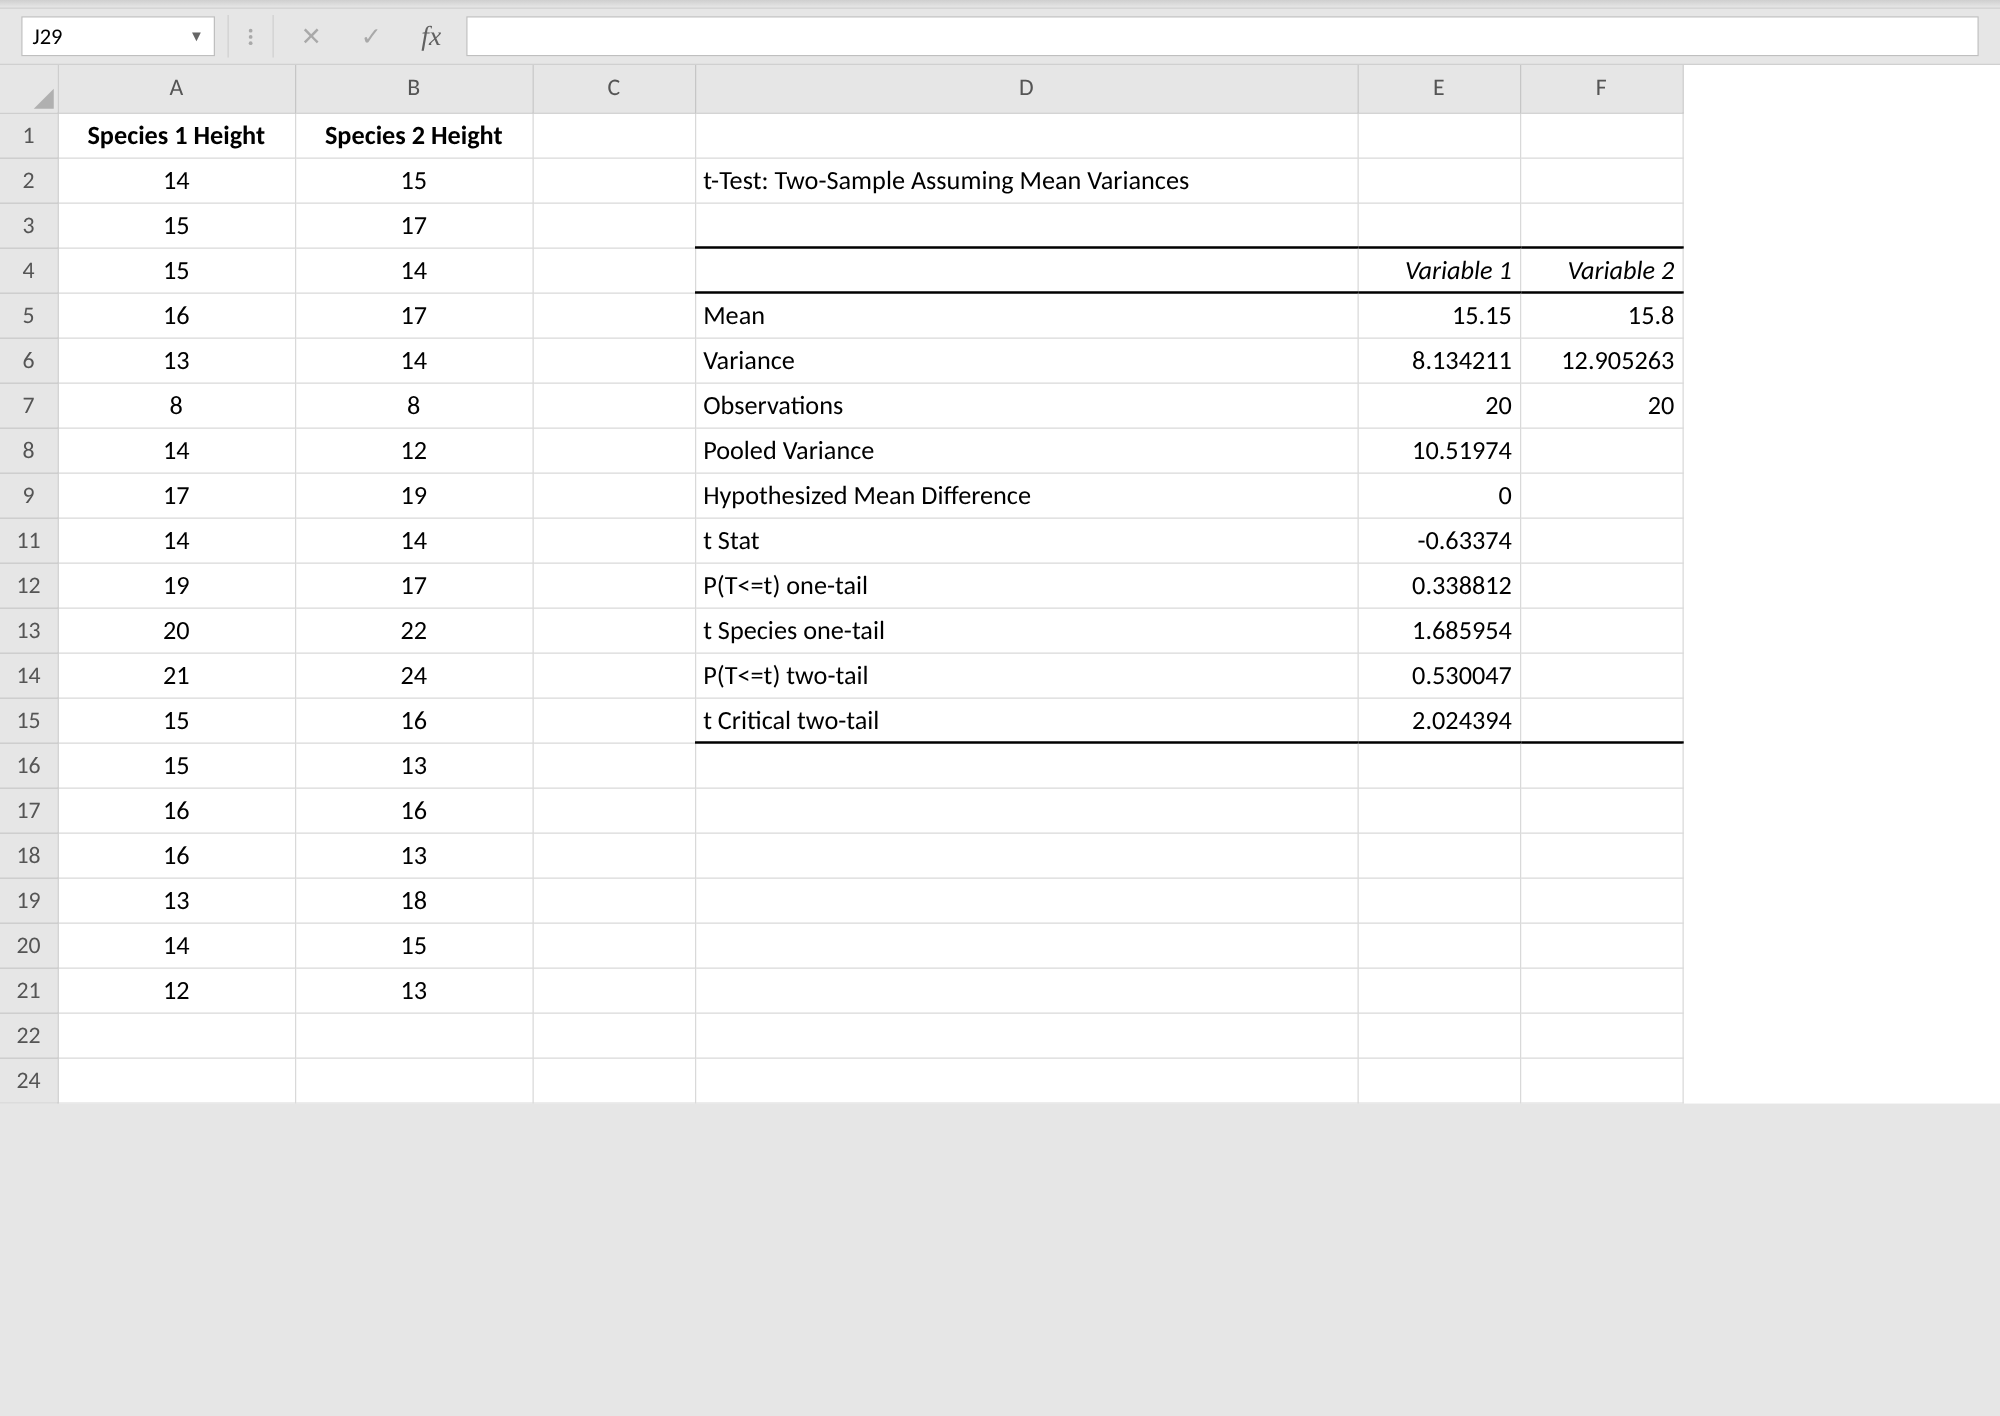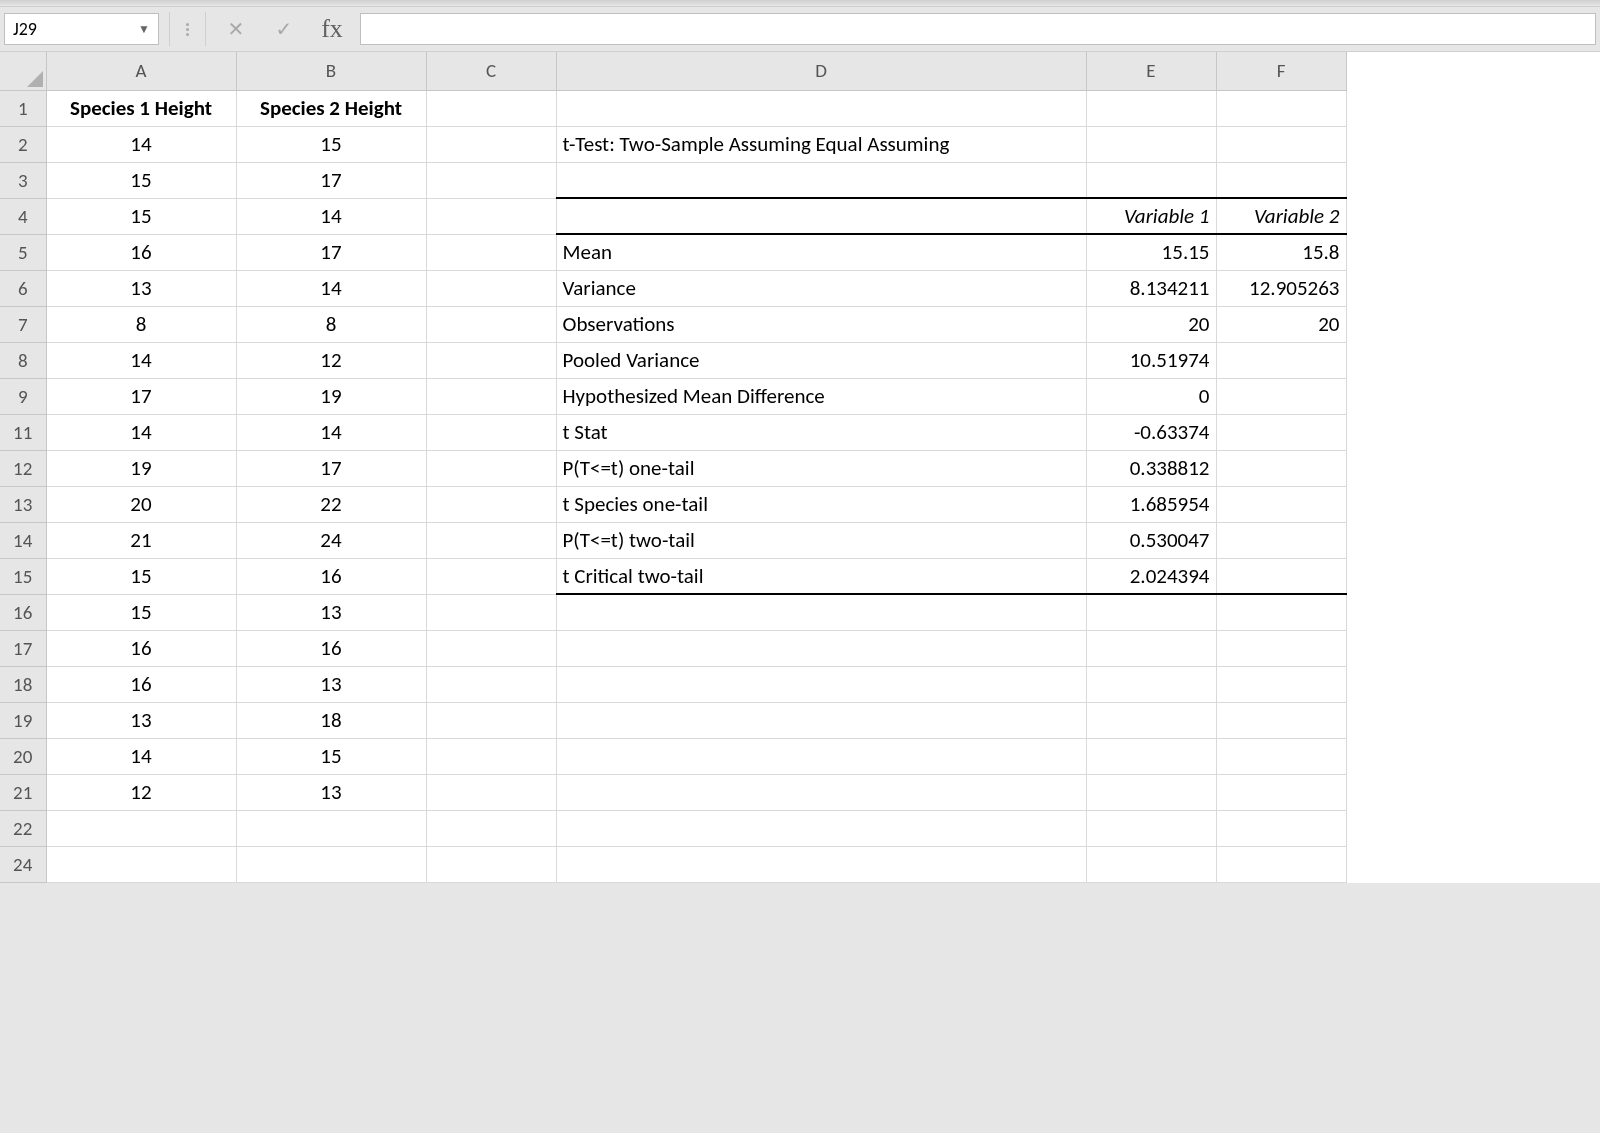--- a/index.html
+++ b/index.html
@@ -14,21 +14,21 @@
     height: 6px;
     background: linear-gradient(#cfcfcf,#e6e6e6);
   }
   .formula-bar {
     display: flex;
     align-items: center;
     height: 46px;
     background: #e6e6e6;
     border-top: 1px solid #d0d0d0;
     border-bottom: 1px solid #d0d0d0;
-    padding: 0 4px;
+    padding: 0 17px;
     gap: 8px;
   }
   .name-box {
     width: 155px;
     height: 32px;
     background: #fff;
     border: 1px solid #bfbfbf;
     display: flex;
     align-items: center;
     padding: 0 8px;
@@ -51,21 +51,21 @@
   .fb-dots span { width:3px; height:3px; background:#a9a9a9; border-radius:50%; display:block;}
   .fb-btn {
     width: 40px;
     height: 32px;
     display: flex;
     align-items: center;
     justify-content: center;
     color: #a9a9a9;
     font-size: 20px;
   }
-  .fb-fx { font-family: "Times New Roman", serif; color:#616161; font-size:26px;text-align:center;}
+  .fb-fx { font-style: italic; font-family: "Times New Roman", serif; color:#616161; font-size:22px;text-align:center;}
   .formula-input {
     flex: 1;
     height: 32px;
     background: #fff;
     border: 1px solid #bfbfbf;
     padding: 0 8px;
     font-size: 18px;
     display:flex; align-items:center;
   }
   .grid-wrap {
@@ -180,21 +180,21 @@
           <td class="cell colC"></td>
           <td class="cell colD"></td>
           <td class="cell colE"></td>
           <td class="cell colF"></td>
         </tr>
         <tr>
           <th class="row-h">2</th>
           <td class="cell colA center">14</td>
           <td class="cell colB center">15</td>
           <td class="cell colC"></td>
-          <td class="cell colD left">t-Test: Two-Sample Assuming Equal Assuming</td>
+          <td class="cell colD left">t-Test: Two-Sample Assuming Mean Variances</td>
           <td class="cell colE"></td>
           <td class="cell colF"></td>
         </tr>
         <tr>
           <th class="row-h">3</th>
           <td class="cell colA center">15</td>
           <td class="cell colB center">17</td>
           <td class="cell colC"></td>
           <td class="cell colD bb-med"></td>
           <td class="cell colE bb-med"></td>

